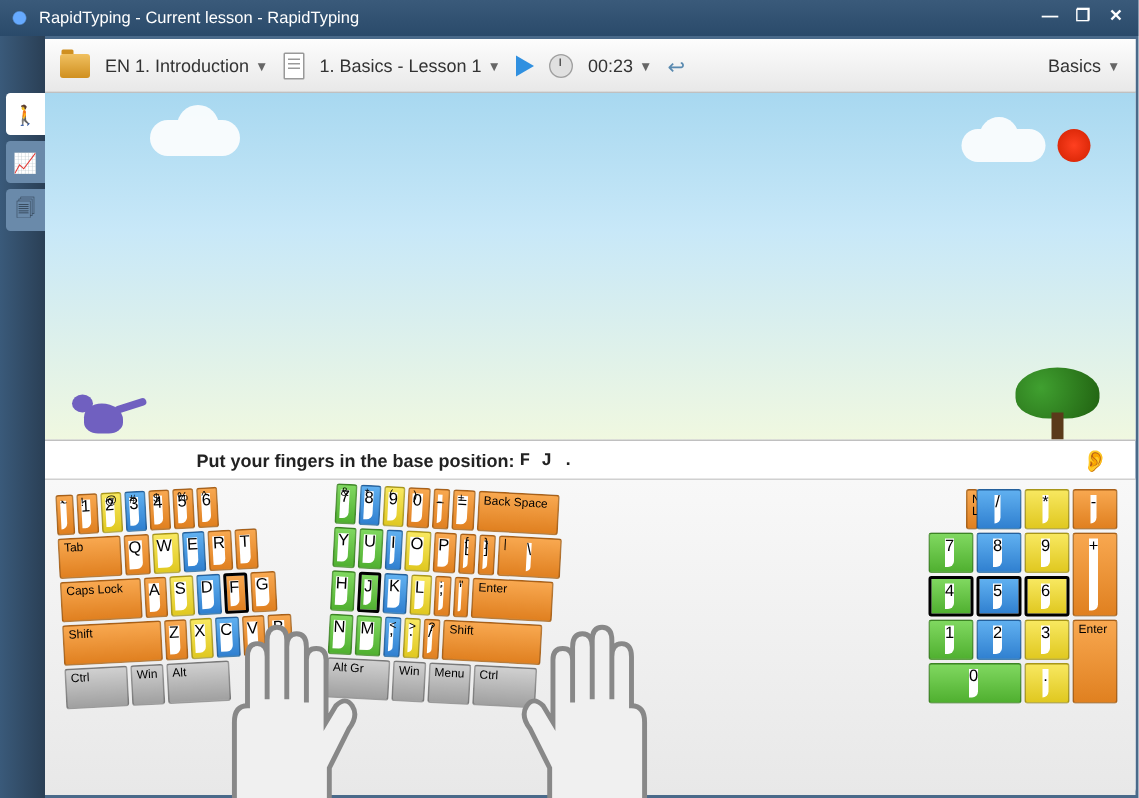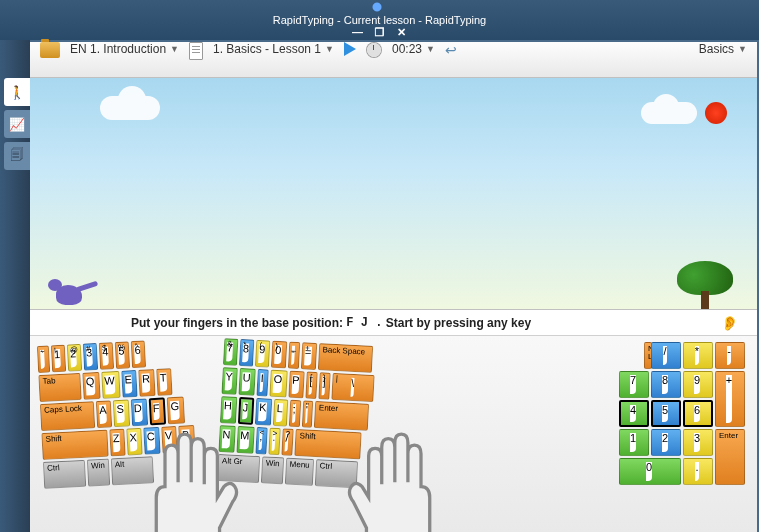--- a/index.html
+++ b/index.html
@@ -1,31 +1,31 @@
 <!DOCTYPE html>
 <html><head>
 <meta charset="utf-8">
 <style>
 * { margin: 0; padding: 0; box-sizing: border-box; font-family: 'Segoe UI', Tahoma, sans-serif; }
 body { background: #4a6a8a; width: 759px; height: 532px; overflow: hidden; position: relative; }
 
-.titlebar { height: 40px; background: linear-gradient(#3a5a7a, #2a4a6a); display: flex; align-items: center; padding: 0 6px; color: #fff; font-size: 11px; flex-direction: column; }
+.titlebar { height: 24px; background: linear-gradient(#3a5a7a, #2a4a6a); display: flex; align-items: center; padding: 0 6px; color: #fff; font-size: 11px; }
 .titlebar-icon { width: 14px; height: 14px; background: radial-gradient(circle, #6af 40%, transparent 50%); margin-right: 6px; flex-shrink: 0; }
 .titlebar-title { flex: 1; }
 .win-controls { display: flex; gap: 4px; }
 .win-btn { width: 18px; height: 14px; color: #fff; font-size: 11px; text-align: center; line-height: 12px; cursor: default; font-weight: bold; }
 
 .outer { display: flex; height: 508px; }
 .side-tabs { width: 30px; background: linear-gradient(90deg, #3a5a7a, #2a3f55); padding-top: 38px; display: flex; flex-direction: column; gap: 4px; }
 .side-tab { width: 26px; height: 28px; background: #fff; border-radius: 3px 0 0 3px; margin-left: 4px; display: flex; align-items: center; justify-content: center; font-size: 13px; color: #4a6a8a; }
 .side-tab.inactive { background: #6a8aaa; color: #2a3a4a; }
 
 .main { flex: 1; background: #fff; display: flex; flex-direction: column; border-radius: 0 0 4px 0; margin: 2px 2px 2px 0; }
 
-.toolbar { height: 36px; background: linear-gradient(#fdfdfd, #e8e8e8); border-bottom: 1px solid #c0c0c0; display: flex; align-items: flex-start; padding: 0 10px; gap: 10px; font-size: 12px; color: #333; }
+.toolbar { height: 36px; background: linear-gradient(#fdfdfd, #e8e8e8); border-bottom: 1px solid #c0c0c0; display: flex; align-items: center; padding: 0 10px; gap: 10px; font-size: 12px; color: #333; }
 .folder-icon { width: 20px; height: 16px; background: linear-gradient(#f0c060, #d09020); border-radius: 2px; position: relative; }
 .folder-icon::before { content:''; position:absolute; top:-3px; left:1px; width:8px; height:3px; background:#d09020; border-radius:1px 1px 0 0; }
 .dropdown { display: flex; align-items: center; gap: 4px; cursor: default; }
 .chev { font-size: 9px; color: #666; }
 .doc-icon { width: 14px; height: 18px; background: #fff; border: 1px solid #999; border-radius: 1px; position: relative; }
 .doc-icon::after { content:''; position:absolute; top:3px; left:2px; right:2px; height:1px; background:#999; box-shadow: 0 3px 0 #999, 0 6px 0 #999; }
 .play-icon { width: 0; height: 0; border-left: 12px solid #3090e0; border-top: 7px solid transparent; border-bottom: 7px solid transparent; cursor: default; }
 .clock-icon { width: 16px; height: 16px; border-radius: 50%; background: radial-gradient(circle, #e0e0e0 60%, #a0a0a0 65%); position: relative; }
 .clock-icon::after { content:''; position:absolute; top:3px; left:7px; width:1px; height:5px; background:#555; }
 .arrow-icon { color: #5a8ab0; font-size: 14px; }
@@ -145,21 +145,20 @@
           <div class="creature-body"></div>
           <div class="creature-head"></div>
       </div>
     </div>
 
     <div class="instruction-bar">
       <span class="instr-label">Put your fingers in the base position: </span>
       <span>&nbsp;</span>
       <span class="instr-keys">F J .</span>
       <span>&nbsp;</span>
-      <span class="instr-rest"> Start by pressing any key</span>
       <span class="sound-icon">👂</span>
     </div>
 
     <div class="keyboard-area">
       <div class="kb-split">
         <div class="kb-half left" id="kb-left">
             <div class="krow">
               <div class="key c-or">
                 <div class="sub">~</div>
                 <div class="main">`</div>

